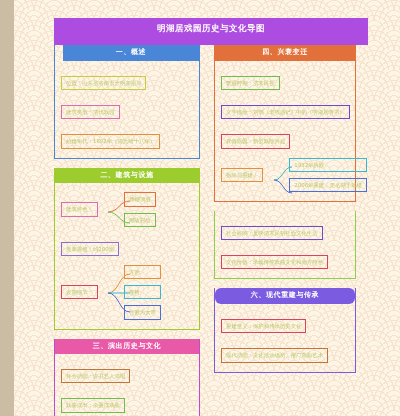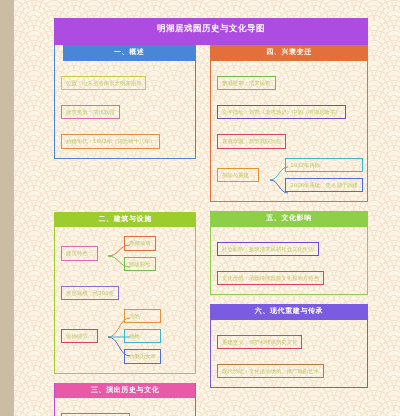--- a/index.html
+++ b/index.html
@@ -23,21 +23,21 @@
   .map{position:absolute;left:54px;top:18px;width:314px;}
   .title{
     background:#ad4ce0;color:#ffffff;text-align:center;
     font-size:8.5px;font-weight:bold;letter-spacing:.5px;
     padding:6px 0 12px 0;line-height:1.1;
   }
   .cols{display:flex;align-items:flex-start;}
   .col{display:flex;flex-direction:column;}
   .colL{width:146px;}
   .colGap{width:14px;}
-  .colR{width:158px;}
+  .colR{width:142px;}
 
   
   .sec{position:relative;border-style:solid;border-width:0 1px 1px 1px;}
   .sec-head{
     color:#ffffff;text-align:center;font-size:7px;font-weight:bold;
     padding:4px 0;letter-spacing:.6px;line-height:1.1;
   }
   .sec-body{position:relative;padding:9px 6px 9px 6px;}
 
   
@@ -79,21 +79,21 @@
             <span class="chip" style="border-color:#d96fb0;">建筑类型：清代戏园</span>
           </div>
           <div class="row">
             <span class="chip" style="border-color:#e0913a;">始建年代：1892年（清光绪十八年）</span>
           </div>
         </div>
       </div>
 
       <div class="spacer"></div>
 
-      <div class="sec" style="border-color:#9ccc2e;margin-top:44px;">
+      <div class="sec" style="border-color:#9ccc2e;">
         <div class="sec-head" style="background:#9ccc2e;">二、建筑与设施</div>
         <div class="sec-body">
 
           <div class="row branch">
             <svg width="146" height="40" viewBox="0 0 146 40">
               <path d="M47 20 C 58 20, 58 9, 69 9" stroke="#e0713a" stroke-width="1" fill="none"></path>
               <path d="M47 20 C 58 20, 58 31, 69 31" stroke="#6fc04a" stroke-width="1" fill="none"></path>
             </svg>
             <span class="chip parent" style="border-color:#d96fb0;">建筑特色：</span>
             <div class="kids">
@@ -169,35 +169,34 @@
               <span class="chip" style="border-color:#3ab7d0;">1932年拆除</span>
               <span class="chip" style="border-color:#4a6fd8;">2006年重建，更名湖干戏楼</span>
             </div>
           </div>
         </div>
       </div>
 
       <div class="spacer"></div>
 
       <div class="sec" style="border-color:#8ecf4a;">
-        <div class="sec-head" style="background:#8ecf4a;">五、文化影响</div>
         <div class="sec-body">
           <div class="row">
             <span class="chip" style="border-color:#6f4ad0;">社会影响：反映清末民初社会文化生活</span>
           </div>
           <div class="row">
             <span class="chip" style="border-color:#d9445c;">文化价值：承载传统戏曲文化和地方特色</span>
           </div>
         </div>
       </div>
 
       <div class="spacer"></div>
 
       <div class="sec" style="border-color:#7b5be0;">
-        <div class="sec-head" style="background:#7b5be0;">六、现代重建与传承</div>
+        <div class="sec-head" style="background:#7b5be0;border-radius:6px;">六、现代重建与传承</div>
         <div class="sec-body">
           <div class="row">
             <span class="chip" style="border-color:#d9445c;">重建意义：保护和传承历史文化</span>
           </div>
           <div class="row">
             <span class="chip" style="border-color:#c0763a;">现代功能：文化活动场所、推广戏曲艺术</span>
           </div>
         </div>
       </div>
 

